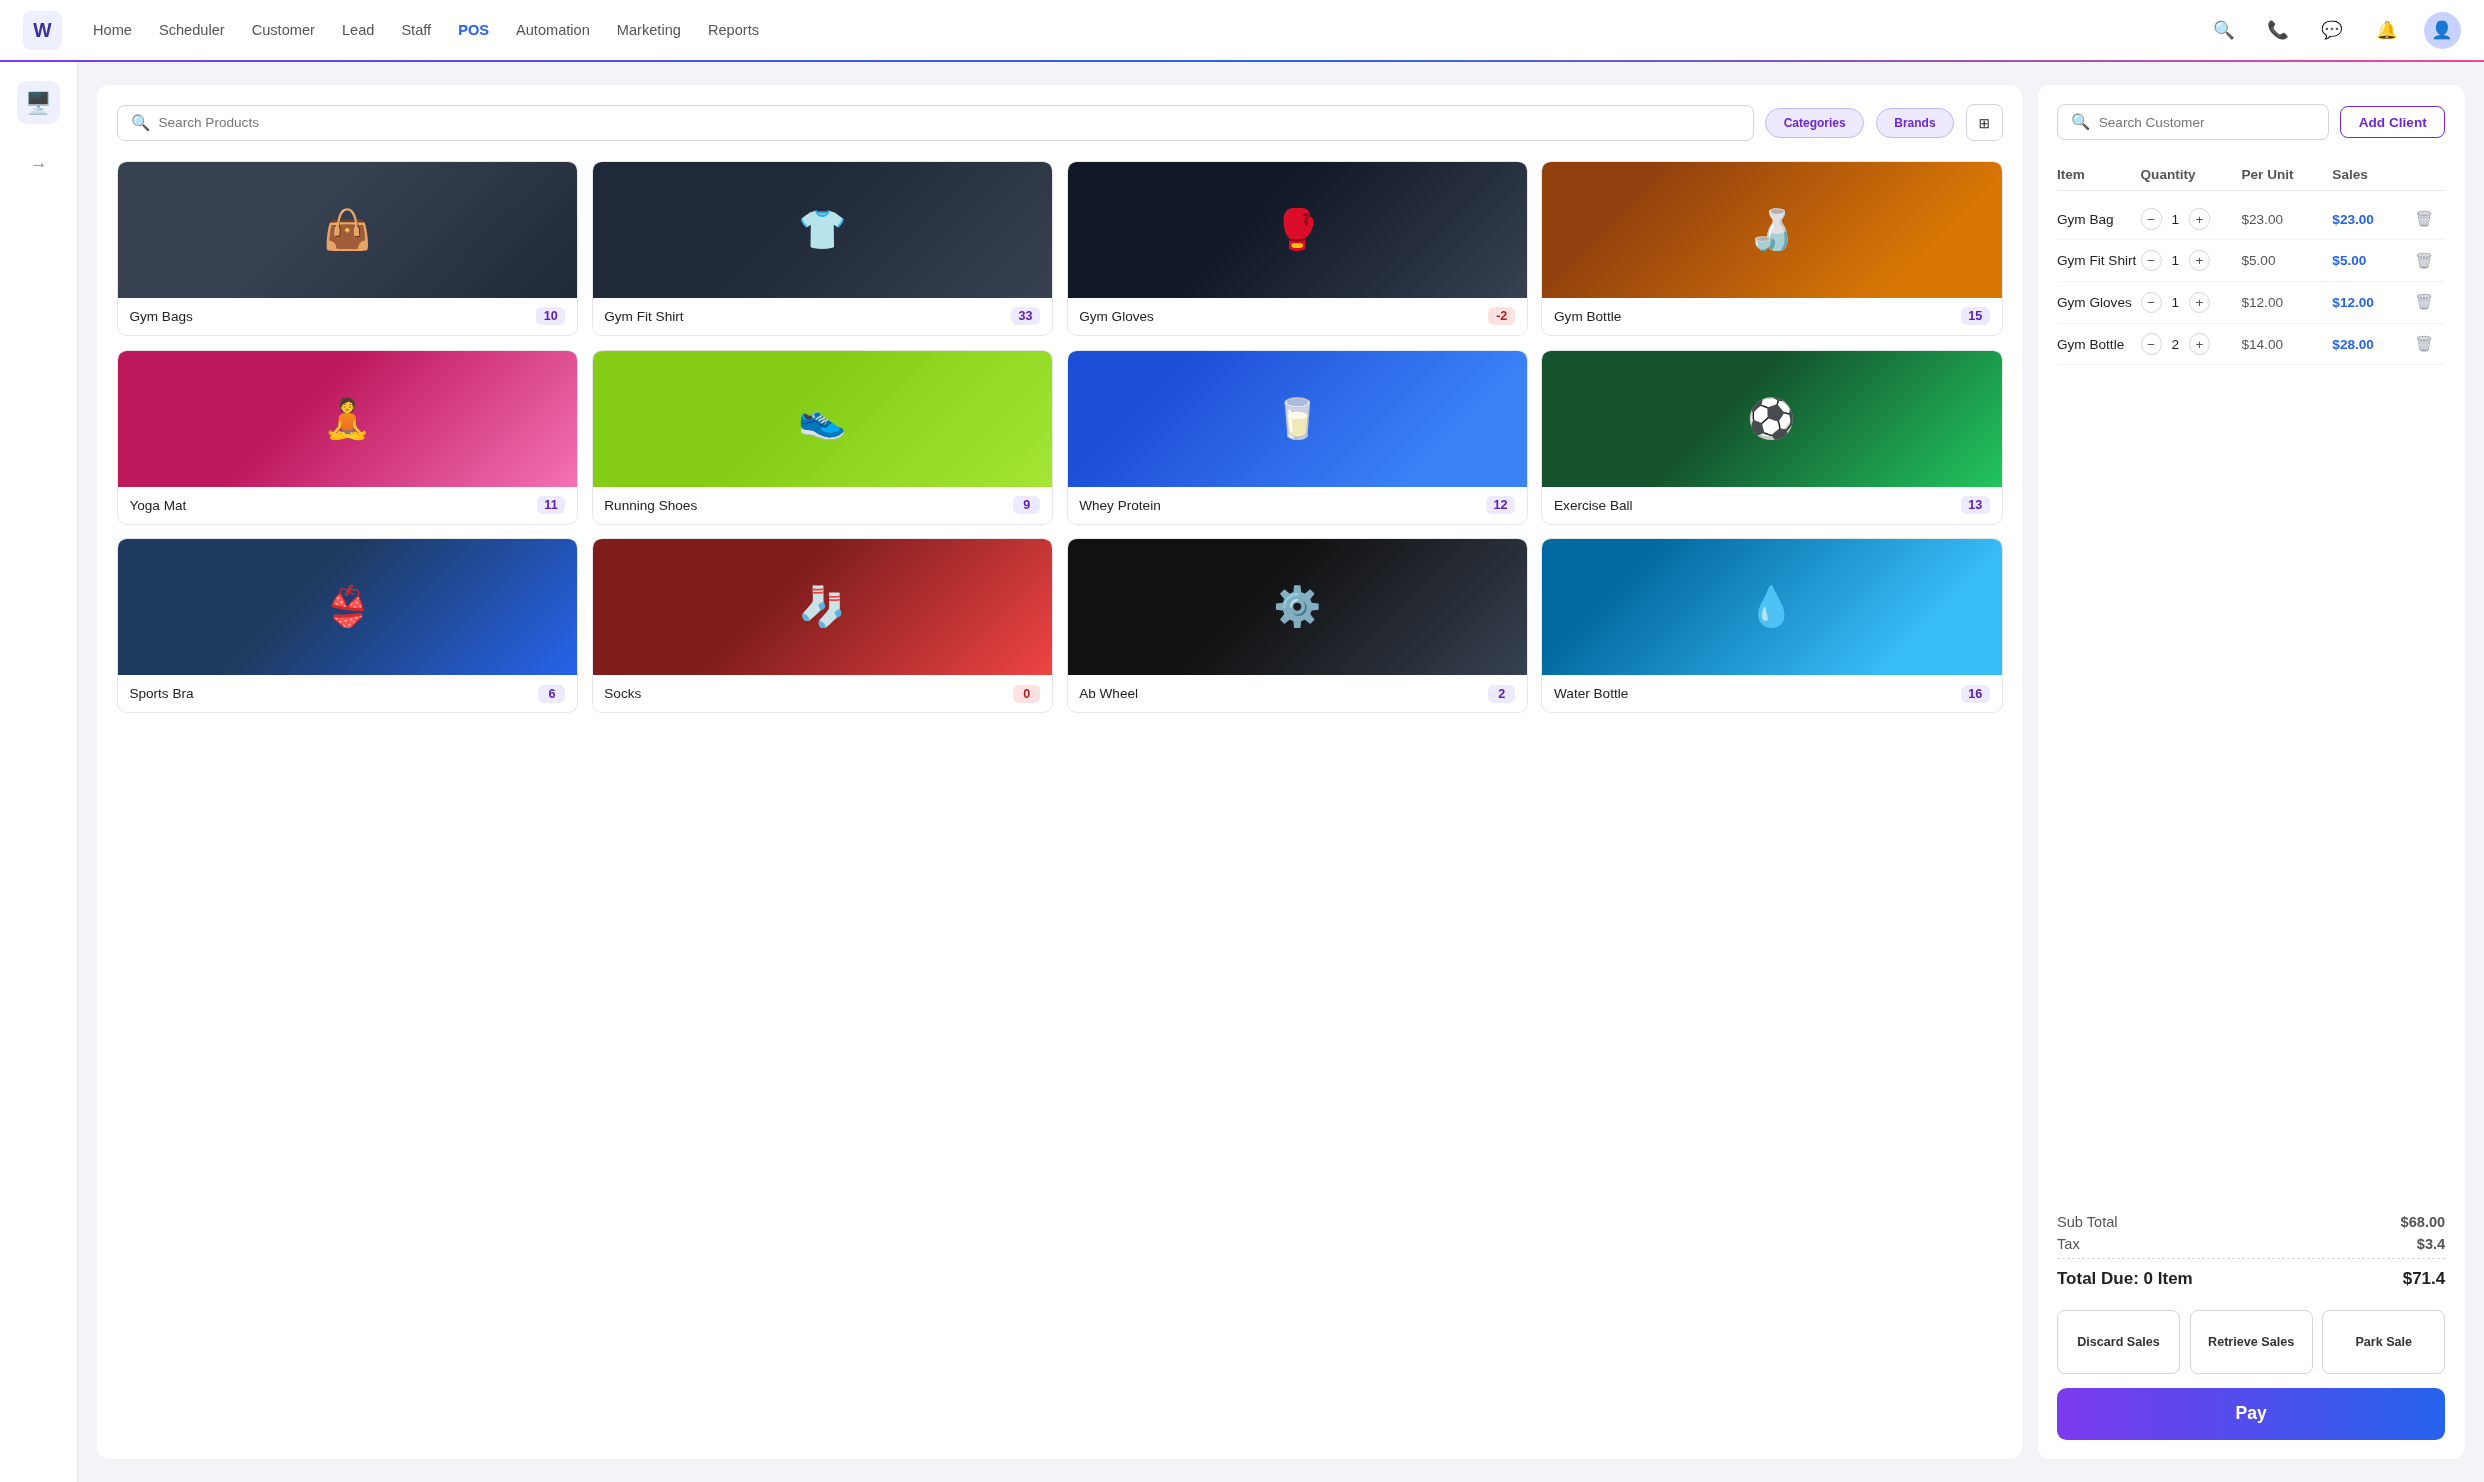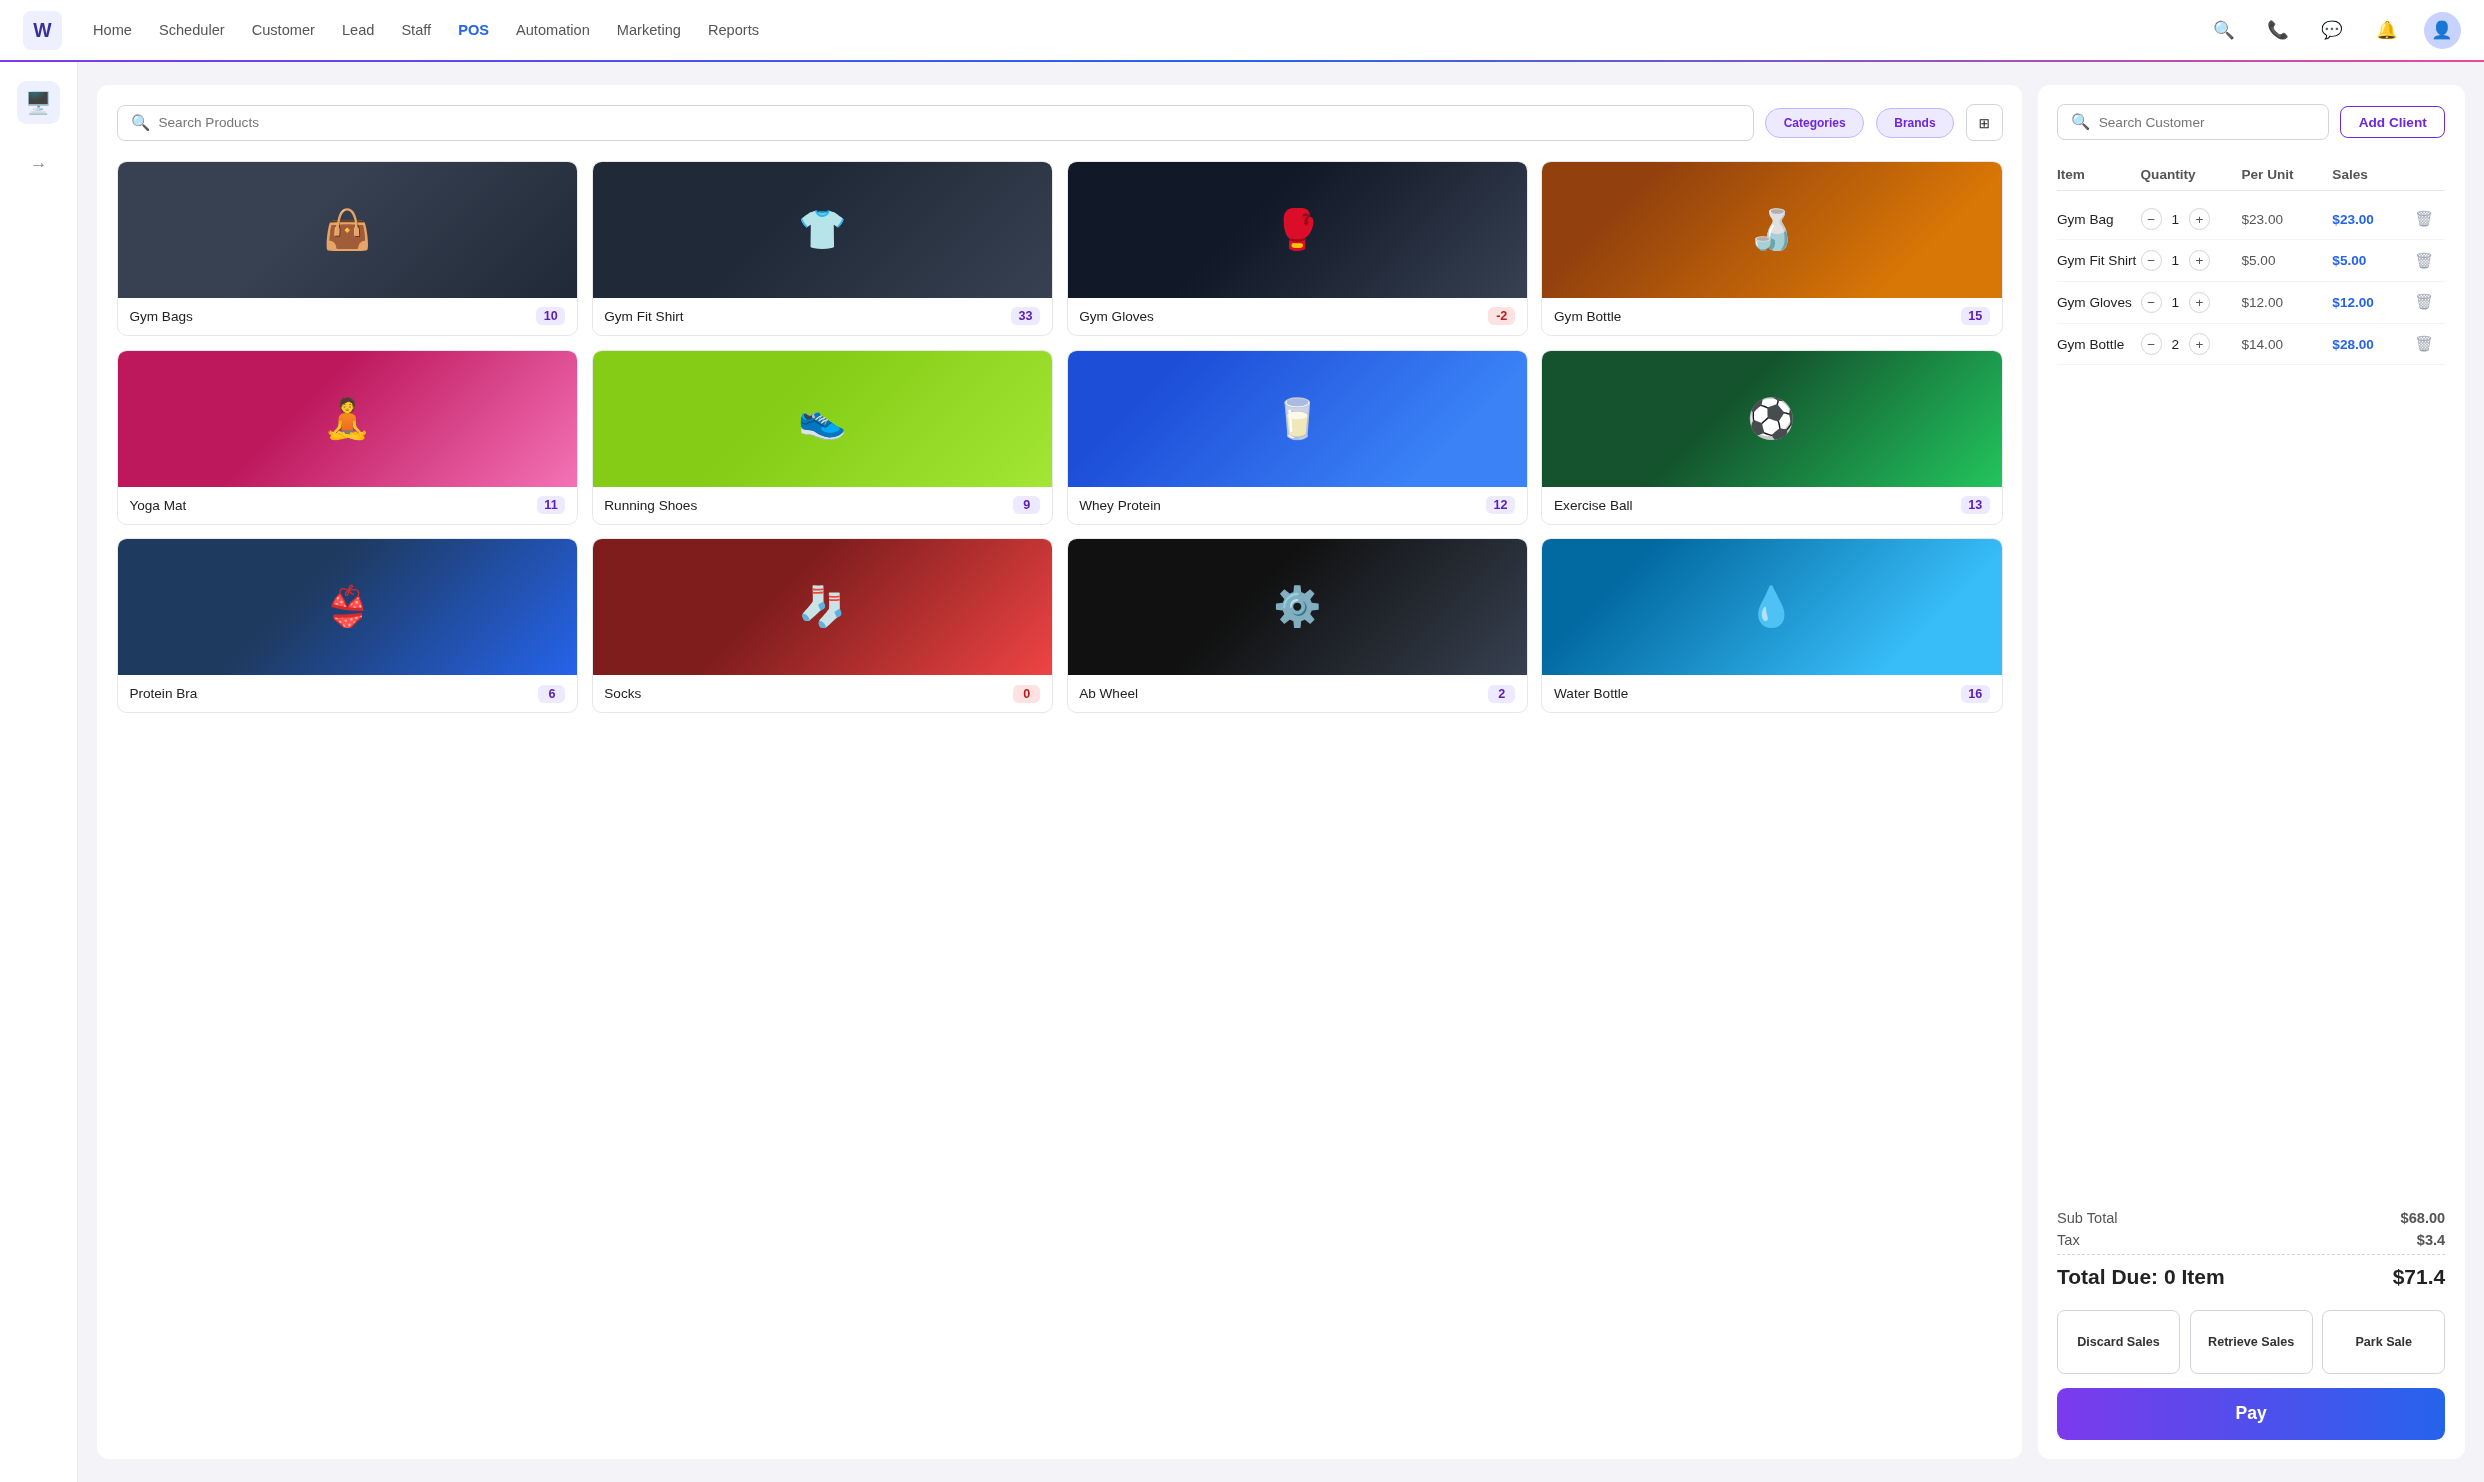--- a/index.html
+++ b/index.html
@@ -130,21 +130,21 @@
     }
     .customer-search-wrap input { border: none; outline: none; font-size: 13.6px; color: #555; width: 100%; }
     .add-client-btn {
       background: #fff; border: 1.5px solid #6d28d9; border-radius: 7.8px;
       padding: 7.8px 17.5px; color: #6d28d9; font-weight: 700; font-size: 13.6px; cursor: pointer; white-space: nowrap;
     }
 
     
     .totals-section { margin-top: auto; padding-top: 15.5px; }
     .totals-row { display: flex; justify-content: space-between; font-size: 14.6px; color: #555; margin-bottom: 5.8px; }
-    .totals-row.total-due { font-size: 21px; font-weight: 700; color: #222; border-top: 1.9px dashed #d1d5db; padding-top: 9.7px; margin-top: 3.9px; }
+    .totals-row.total-due { font-size: 17px; font-weight: 700; color: #222; border-top: 1.9px dashed #d1d5db; padding-top: 9.7px; margin-top: 3.9px; }
     .totals-row .amount { font-weight: 600; }
 
     
     .action-btns { display: flex; gap: 9.7px; margin-top: 15.5px; }
     .action-btn {
       flex: 1; padding: 24px 0; border: 1.5px solid #d1d5db; border-radius: 7.8px;
       background: #fff; font-size: 12.6px; font-weight: 600; cursor: pointer; color: #333; text-align: center;
     }
 
     
@@ -277,21 +277,21 @@
               <div class="product-card">
                 <div class="product-img-visual img-exercise-ball">⚽</div>
                 <div class="product-info">
                   <span class="product-name">Exercise Ball</span>
                   <span class="product-badge badge-blue">13</span>
                 </div>
               </div>
               <div class="product-card">
                 <div class="product-img-visual img-sports-bra">👙</div>
                 <div class="product-info">
-                  <span class="product-name">Protein Bra</span>
+                  <span class="product-name">Sports Bra</span>
                   <span class="product-badge badge-blue">6</span>
                 </div>
               </div>
               <div class="product-card">
                 <div class="product-img-visual img-socks">🧦</div>
                 <div class="product-info">
                   <span class="product-name">Socks</span>
                   <span class="product-badge badge-red">0</span>
                 </div>
               </div>

